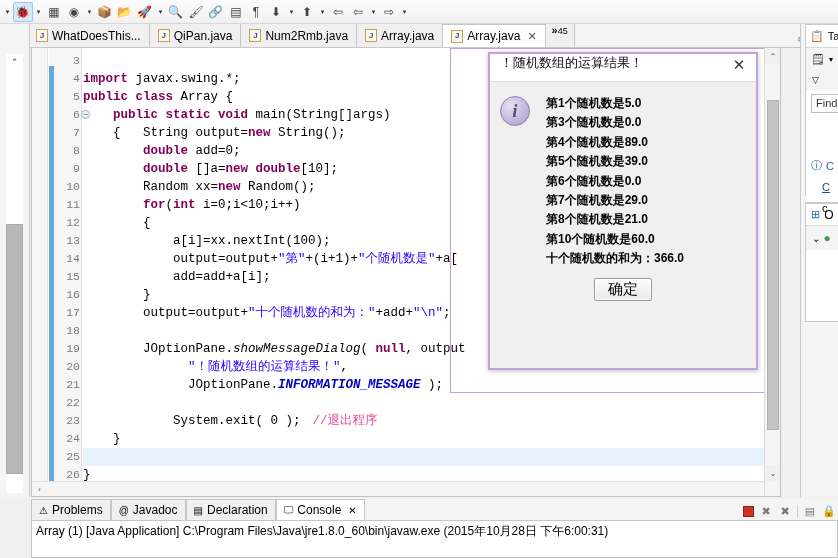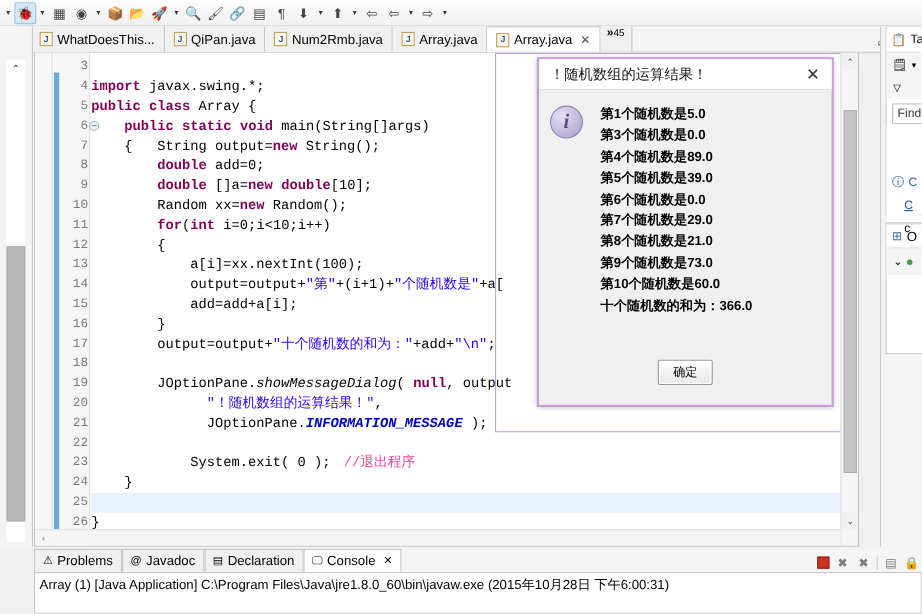--- a/index.html
+++ b/index.html
@@ -137,45 +137,44 @@
   .bconsole { position:absolute; left:0; top:22px; right:0; bottom:0; background:#fff; border:1px solid #c6c6c6; padding:2px 4px; }
   .bline { font-size:12px; color:#000; white-space:nowrap; }
 
   
   .dialog {
     position:absolute; left:488px; top:52px; width:270px; height:318px;
     background:#f0f0f0; border:2px solid #c4a0d8; box-shadow:0 1px 5px rgba(0,0,0,0.25);
   }
   .dlg-title {
     height:28px; background:#ffffff; border-bottom:1px solid #dcdcdc;
-    display:flex; align-items:center; padding:0 4px 0 10px;
+    display:flex; padding:0 4px 0 10px;
   }
   .dlg-title-text { flex:1; font-size:13px; color:#111; }
   .dlg-close { width:26px; height:22px; display:flex; align-items:center; justify-content:center; font-size:15px; color:#333; }
   .dlg-body { display:flex; padding:10px 10px 0 10px; }
   .dlg-icon-wrap { width:46px; padding-top:4px; }
   .info-icon {
     width:30px; height:30px; border-radius:50%;
     background: radial-gradient(circle at 34% 30%, #e6e0f2, #b9aed6 72%, #8f84b5);
     border:1px solid #8d81b3;
     display:flex; align-items:center; justify-content:center;
     color:#5a4f80; font-family:"Liberation Serif", serif; font-style:italic;
     font-size:19px; font-weight:bold;
   }
   .dlg-msg { flex:1; padding-top:2px; }
   .dlg-msg div { font-size:12px; font-weight:bold; color:#000; line-height:19.4px; white-space:pre; }
   .dlg-btnrow { display:flex; justify-content:center; margin-top:9px; }
   .dlg-ok {
     min-width:50px; height:23px; padding:0 13px;
     background: linear-gradient(#fdfdfd,#e8e8e8);
     border:1px solid #9a9a9a; border-radius:2px;
-    font-size:11px; color:#000;
+    font-size:15px; color:#000;
     display:flex; align-items:center; justify-content:center;
     box-shadow: inset 0 0 0 1px #ffffff;
-    margin-top: 30px;
   }
 
   
   .purple-rect {
     position:absolute; left:418px; top:0px; width:345px; height:345px;
     border:1px solid #c4a0d8; pointer-events:none;
   }
 </style>
 </head>
 <body>
@@ -382,21 +381,20 @@
         <div class="info-icon">i</div>
       </div>
       <div class="dlg-msg" id="dlgmsg">
           <div>第1个随机数是5.0</div>
           <div>第3个随机数是0.0</div>
           <div>第4个随机数是89.0</div>
           <div>第5个随机数是39.0</div>
           <div>第6个随机数是0.0</div>
           <div>第7个随机数是29.0</div>
           <div>第8个随机数是21.0</div>
-          <div>第9个随机数是73.0</div>
           <div>第10个随机数是60.0</div>
           <div>十个随机数的和为：366.0</div>
         </div>
     </div>
     <div class="dlg-btnrow">
       <div class="dlg-ok">确定</div>
     </div>
   </div>
 
 </div>

